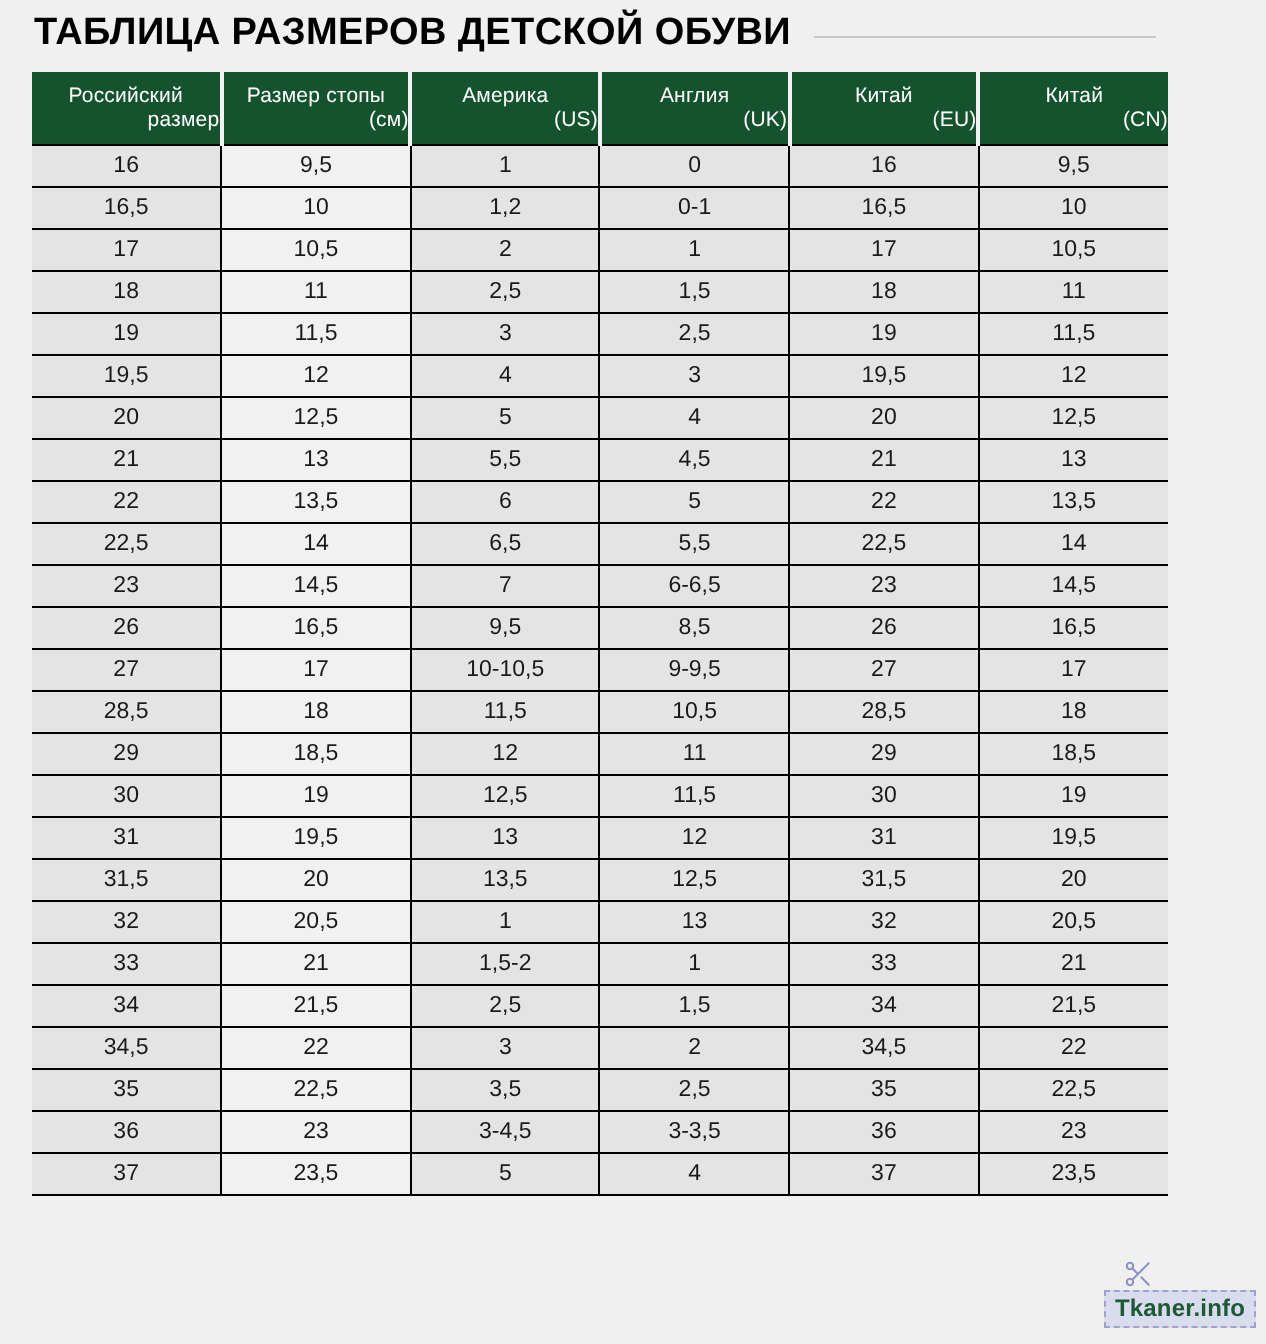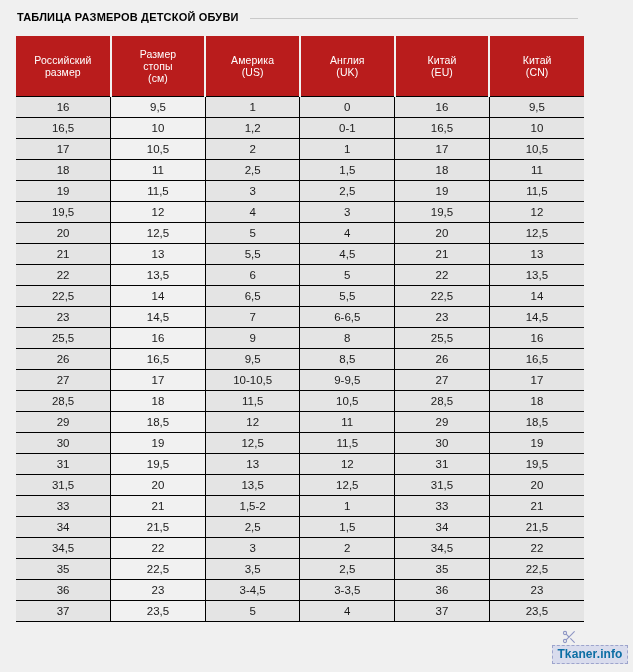--- a/index.html
+++ b/index.html
@@ -17,21 +17,21 @@
 
   
   .title-row {
     display: flex;
     align-items: center;
     padding: 8px 16px 0 17px;
     height: 26px;
     box-sizing: border-box;
   }
   .page-title {
-    font-size: 11px;
+    font-size: 19px;
     font-weight: bold;
     color: #000000;
     letter-spacing: 0.2px;
     white-space: nowrap;
     line-height: 18px;
   }
   .title-rule {
     flex: 1 1 auto;
     height: 1px;
     background: #c9c9c9;
@@ -50,35 +50,35 @@
   table.size-table {
     border-collapse: collapse;
     table-layout: fixed;
     width: 568px;
     font-size: 11.5px;
     color: #1a1a1a;
   }
   table.size-table col { width: 94.666px; }
 
   thead th {
-    background: #b91c1c;
+    background: #14532d;
     color: #ffffff;
     font-weight: normal;
     font-size: 10.5px;
     line-height: 12px;
     height: 36px;
-    padding: 12px;
+    padding: 0;
     text-align: center;
     border-right: 2px solid #f2f2f2;
     vertical-align: middle;
     letter-spacing: 0.1px;
   }
   thead th:last-child { border-right: none; margin-top: 40px; }
   thead th .h-l1 { display: block; }
-  thead th .h-l2 { display: block; }
+  thead th .h-l2 { display: block; text-align: right; }
 
   tbody td {
     height: 20px;
     padding: 0;
     text-align: center;
     vertical-align: middle;
     background: #e4e4e4;
     border-bottom: 1px solid #000000;
     border-right: 1px solid #000000;
     font-size: 11.5px;
@@ -103,21 +103,21 @@
     background: #d9dced;
     box-sizing: border-box;
     display: flex;
     align-items: center;
     justify-content: center;
     opacity: 0.96;
   }
   .watermark-text {
     font-size: 12px;
     font-weight: bold;
-    color: #0369a1;
+    color: #14532d;
     letter-spacing: 0.1px;
     line-height: 13px;
   }
   .scissors-icon {
     position: absolute;
     left: 560px;
     top: 629px;
     width: 18px;
     height: 16px;
     color: #8d95c4;
@@ -252,28 +252,20 @@
         </tr>
         <tr>
           <td>23</td>
           <td class="col-light">14,5</td>
           <td>7</td>
           <td>6-6,5</td>
           <td>23</td>
           <td>14,5</td>
         </tr>
         <tr>
-          <td>25,5</td>
-          <td class="col-light">16</td>
-          <td>9</td>
-          <td>8</td>
-          <td>25,5</td>
-          <td>16</td>
-        </tr>
-        <tr>
           <td>26</td>
           <td class="col-light">16,5</td>
           <td>9,5</td>
           <td>8,5</td>
           <td>26</td>
           <td>16,5</td>
         </tr>
         <tr>
           <td>27</td>
           <td class="col-light">17</td>
@@ -314,20 +306,28 @@
           <td>31</td>
           <td>19,5</td>
         </tr>
         <tr>
           <td>31,5</td>
           <td class="col-light">20</td>
           <td>13,5</td>
           <td>12,5</td>
           <td>31,5</td>
           <td>20</td>
+        </tr>
+        <tr>
+          <td>32</td>
+          <td class="col-light">20,5</td>
+          <td>1</td>
+          <td>13</td>
+          <td>32</td>
+          <td>20,5</td>
         </tr>
         <tr>
           <td>33</td>
           <td class="col-light">21</td>
           <td>1,5-2</td>
           <td>1</td>
           <td>33</td>
           <td>21</td>
         </tr>
         <tr>

